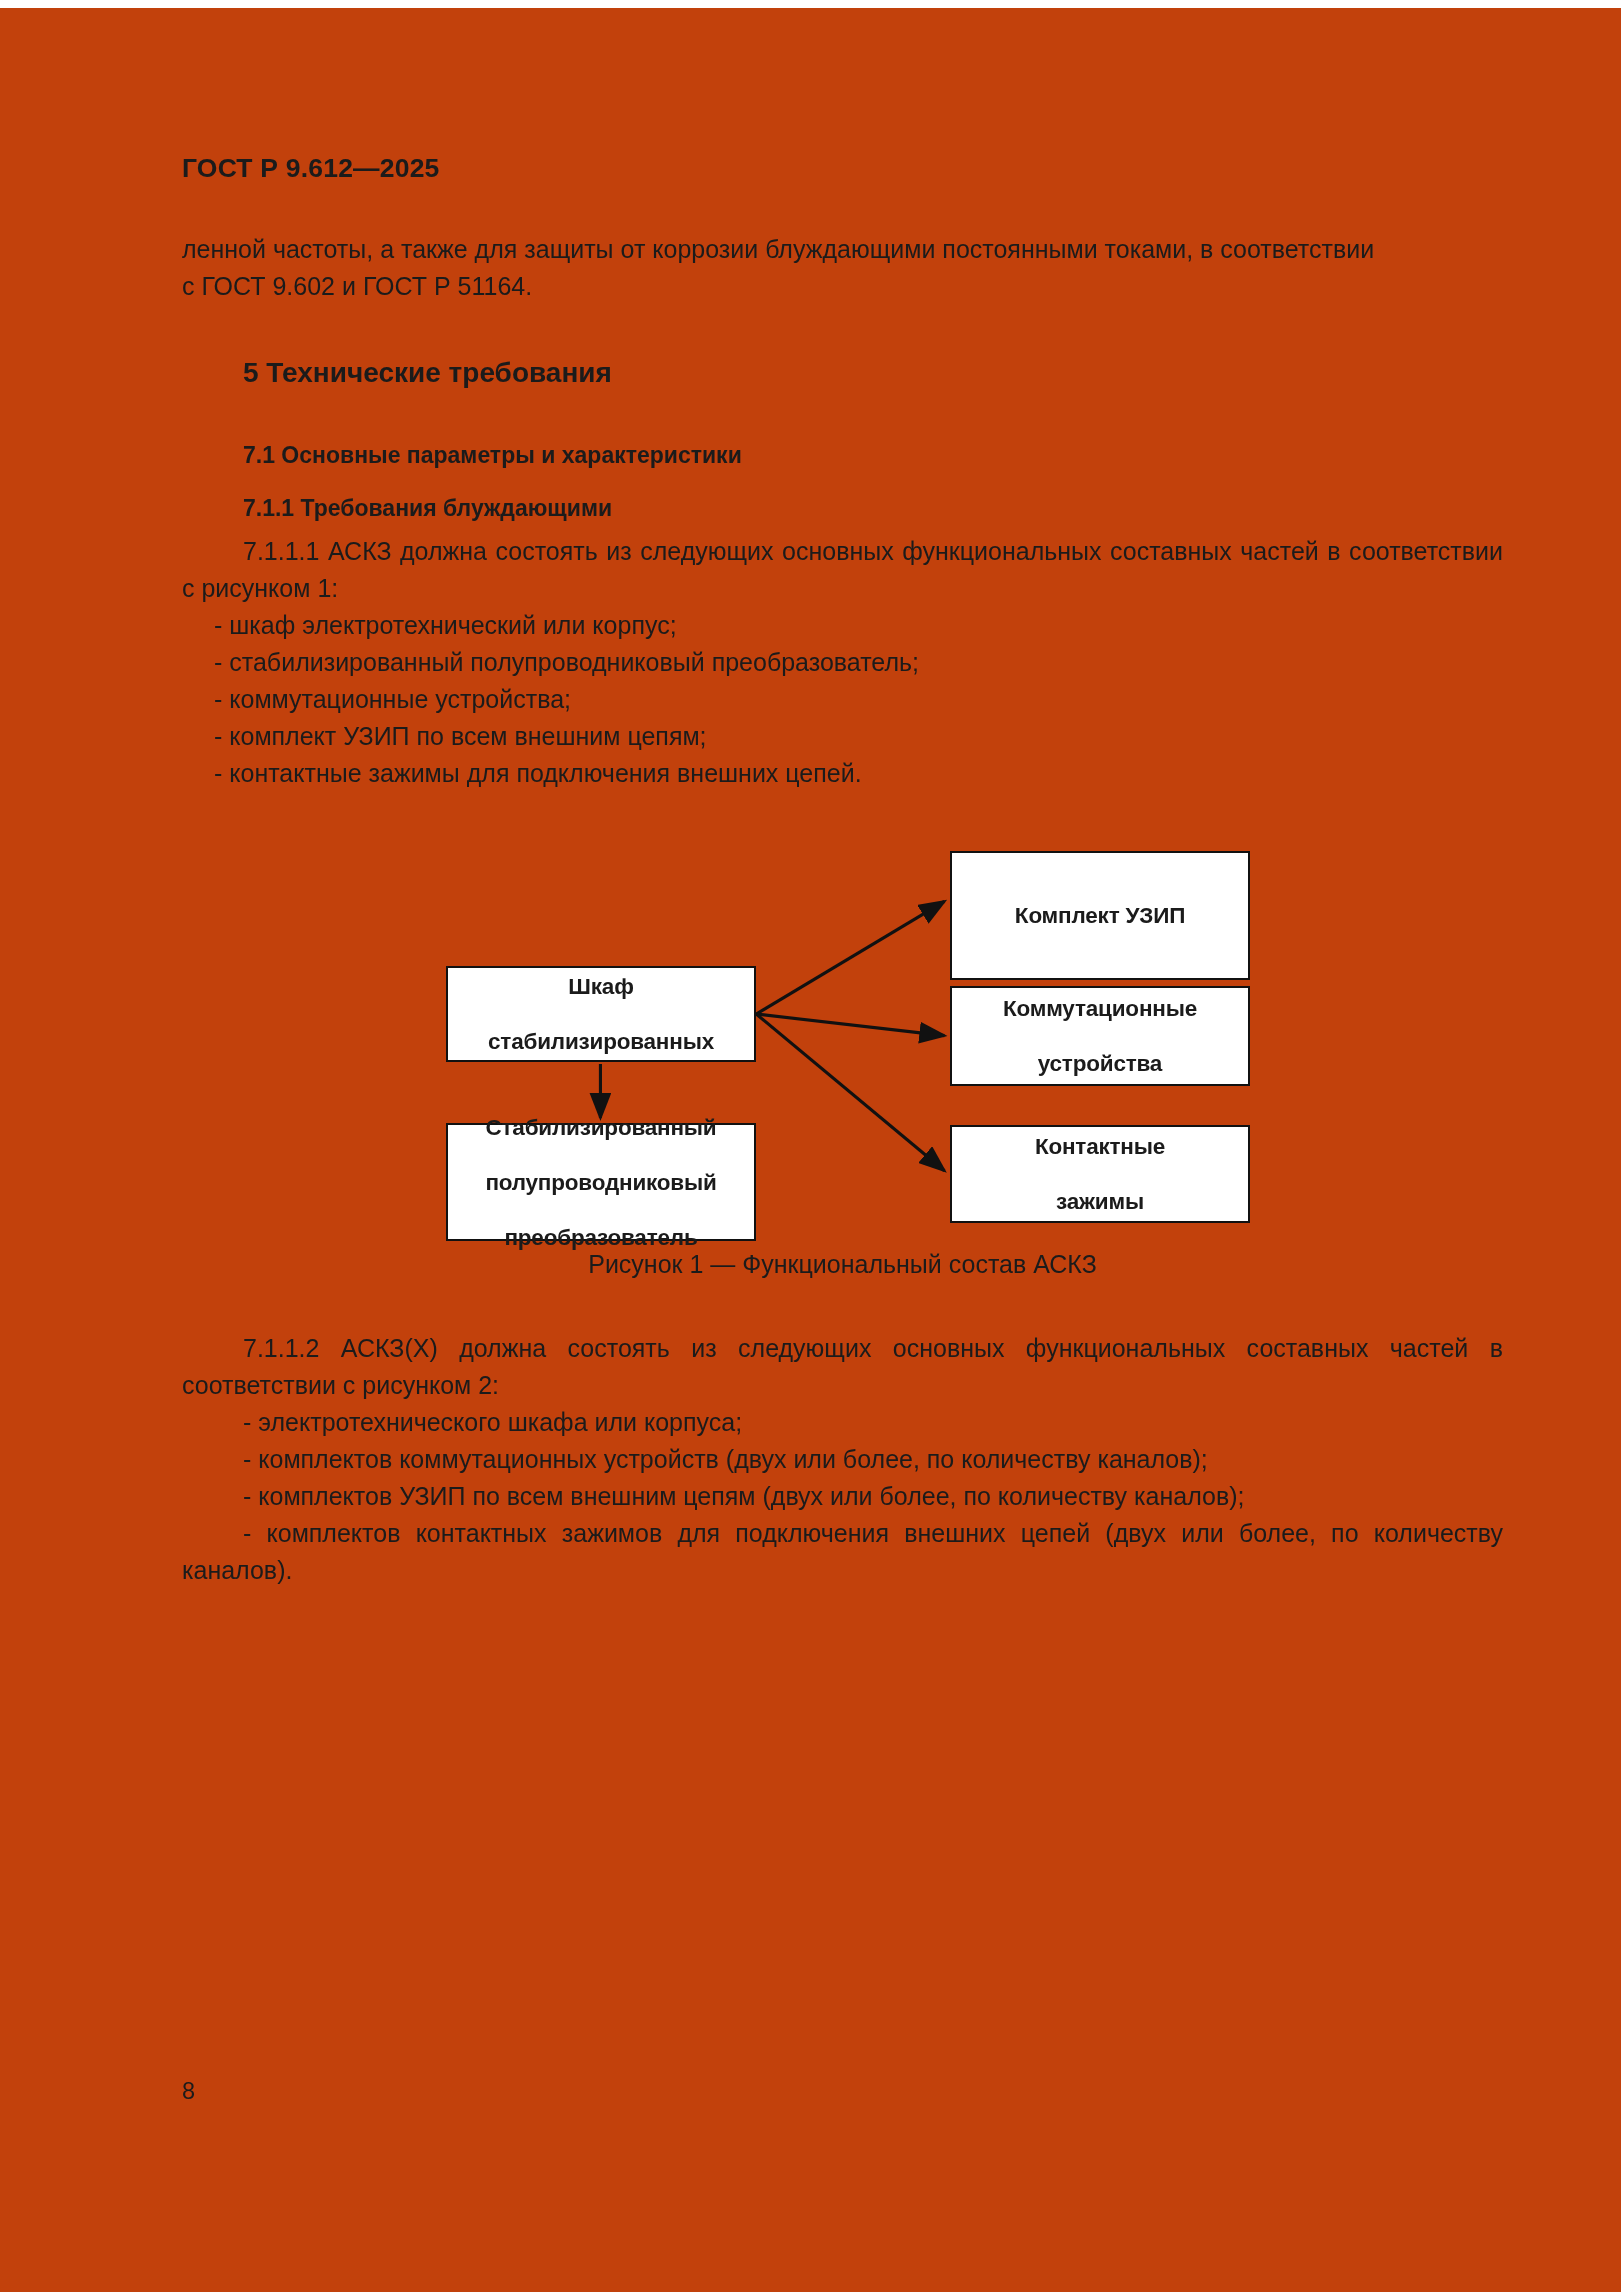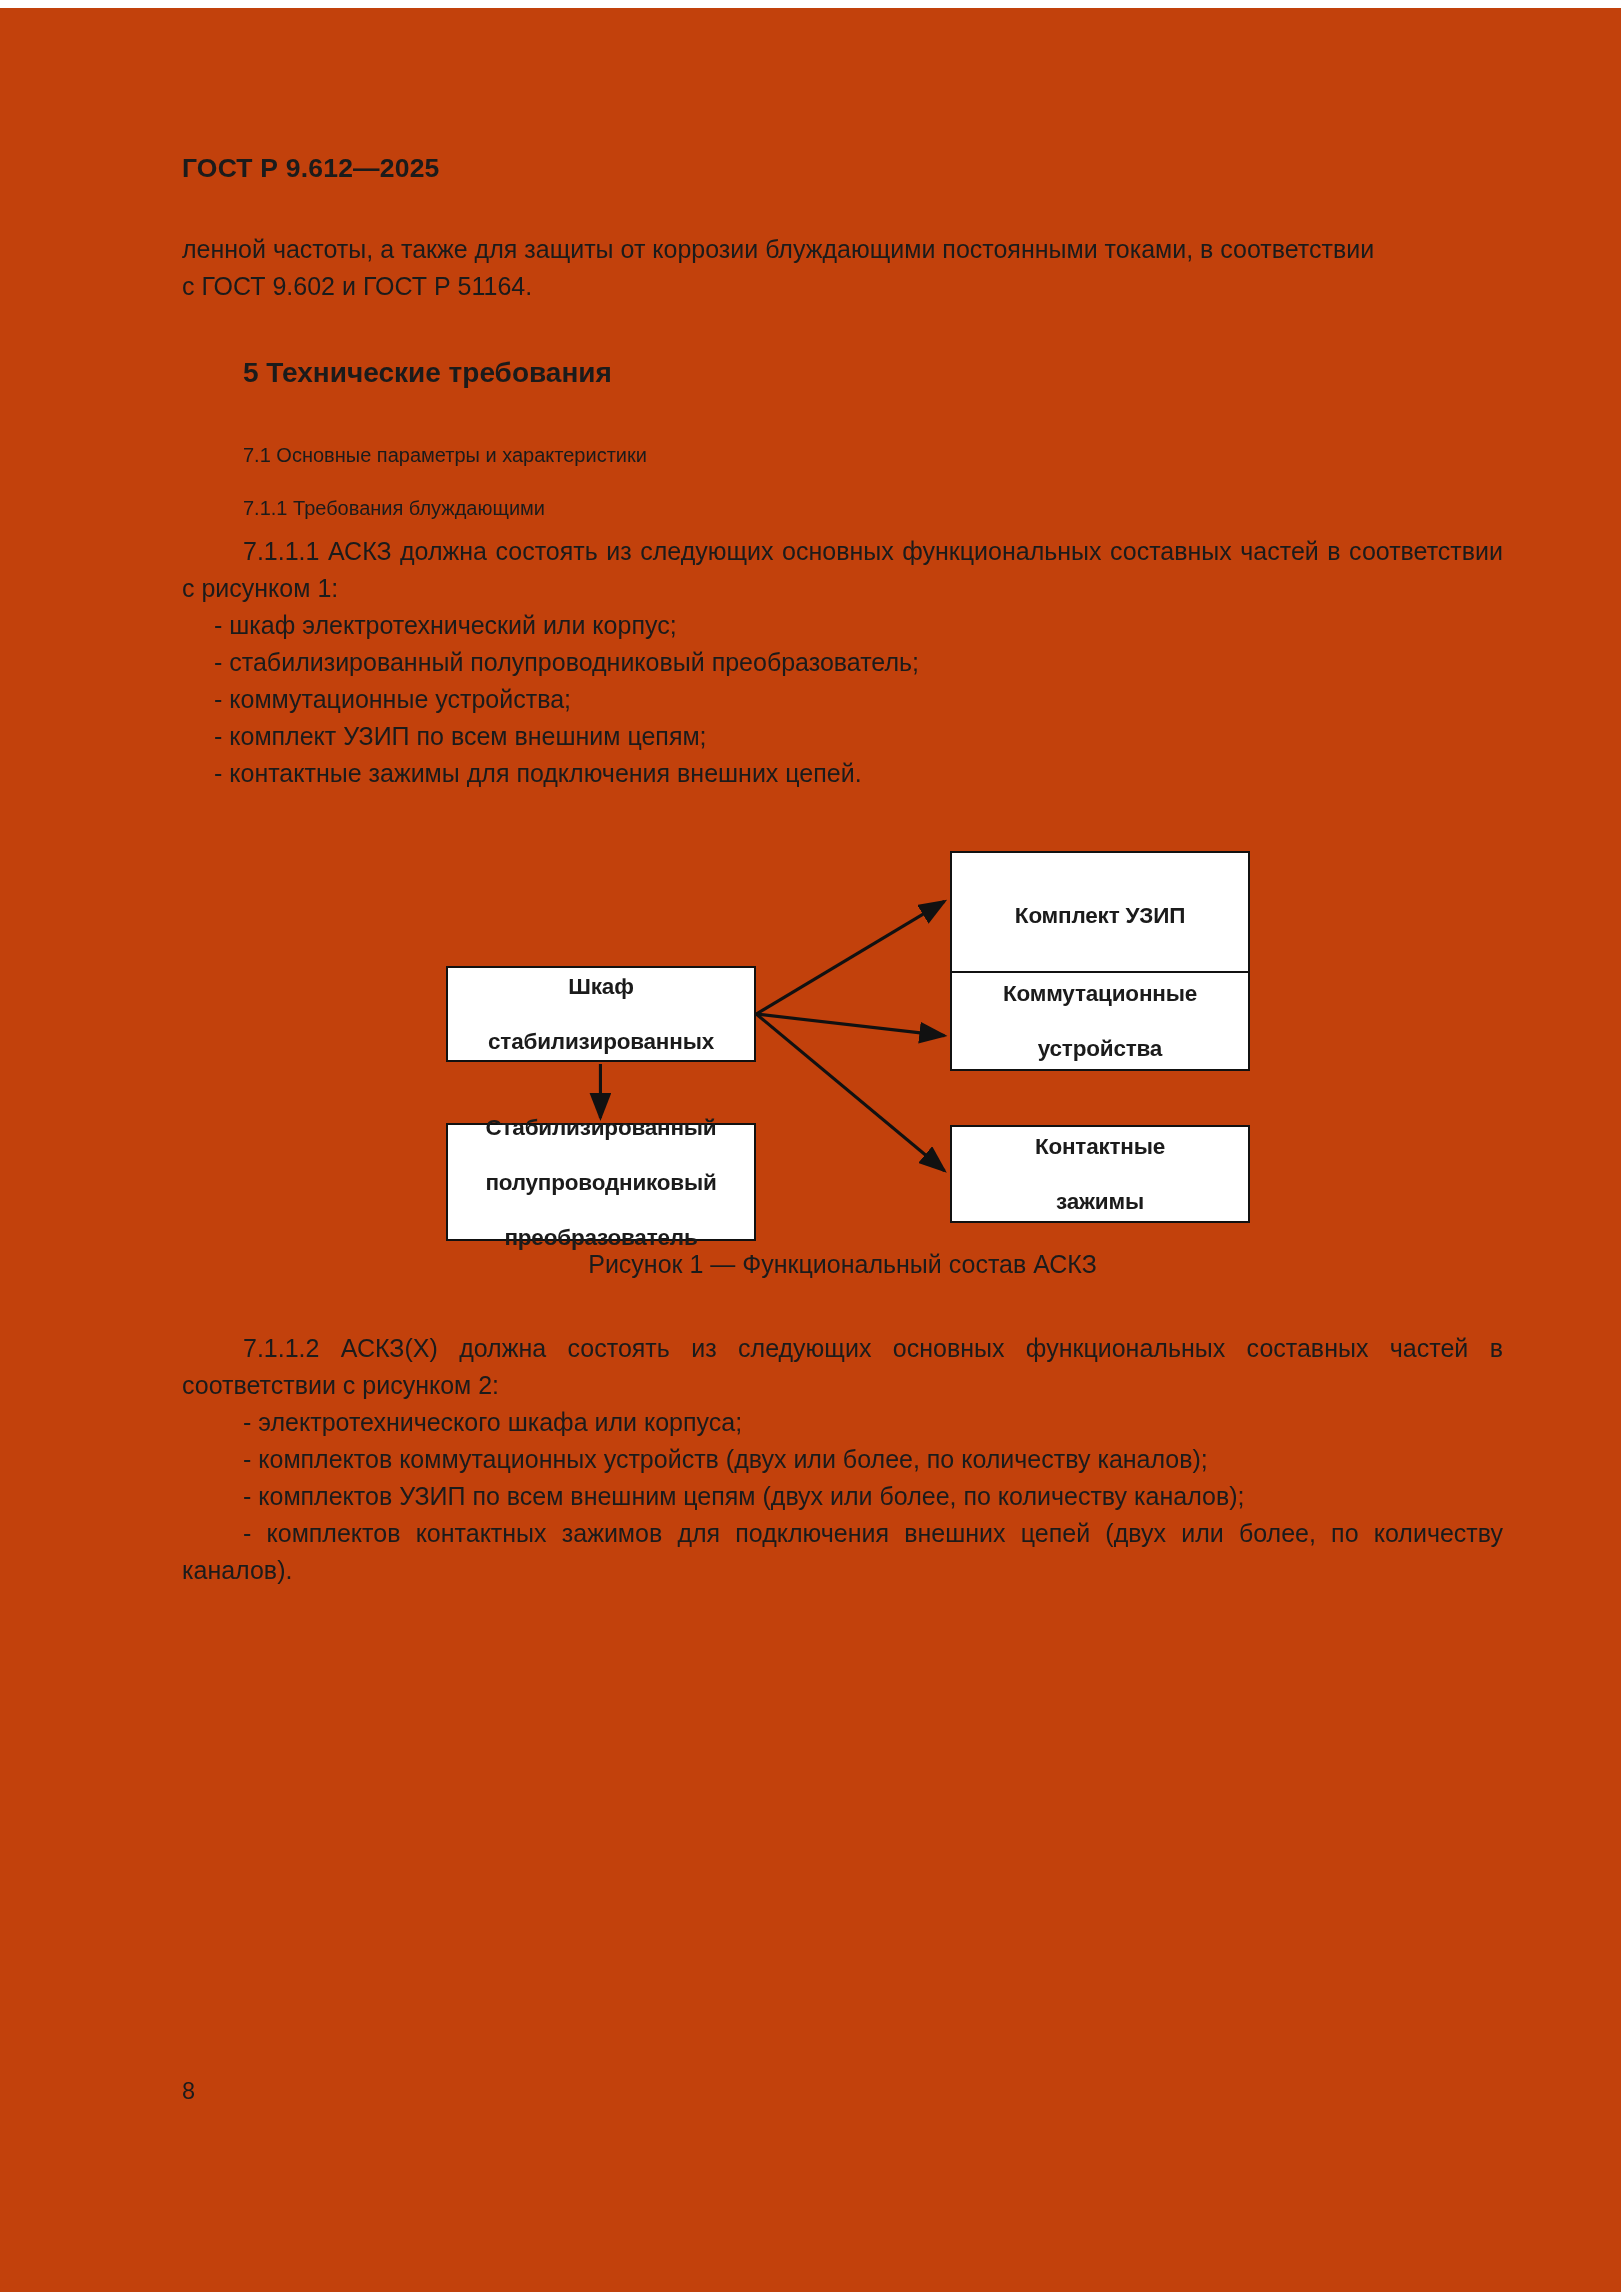--- a/index.html
+++ b/index.html
@@ -58,22 +58,22 @@
 
   
   h2.sec-title {
     font-size: 28px;
     font-weight: bold;
     margin: 0;
     padding: 0;
     line-height: 33px;
   }
   h3.sec-title-2, h4.sec-title-3 {
-    font-size: 20px;
-    font-weight: normal;
+    font-size: 23px;
+    font-weight: bold;
     margin: 0;
     padding: 0;
     line-height: 31px;
   }
 
   
   ul.dash-list {
     list-style: none;
     margin: 0;
     padding: 0;
@@ -108,21 +108,21 @@
     text-align: center;
     font-size: 22.5px;
     font-weight: bold;
     line-height: 27.4px;
     letter-spacing: -0.2px;
   }
   .fig-box span { display: block; padding: 0 5.9px; }
 
   #box-cabinet   { left: 264px; top: 137px;  width: 310px; height: 96px; }
   #box-uzip      { left: 768px; top: 21.6px;   width: 300px; height: 129px; }
-  #box-switch    { left: 768px; top: 142px;  width: 300px; height: 100px; }
+  #box-switch    { left: 768px; top: 157px;  width: 300px; height: 100px; }
   #box-terminals { left: 768px; top: 296px;  width: 300px; height: 98px; }
   #box-converter { left: 264px; top: 294px;  width: 310px; height: 118px; }
 
   .fig-svg {
     position: absolute;
     left: 0;
     top: 0;
     width: 1321px;
     height: 421px;
     pointer-events: none;

